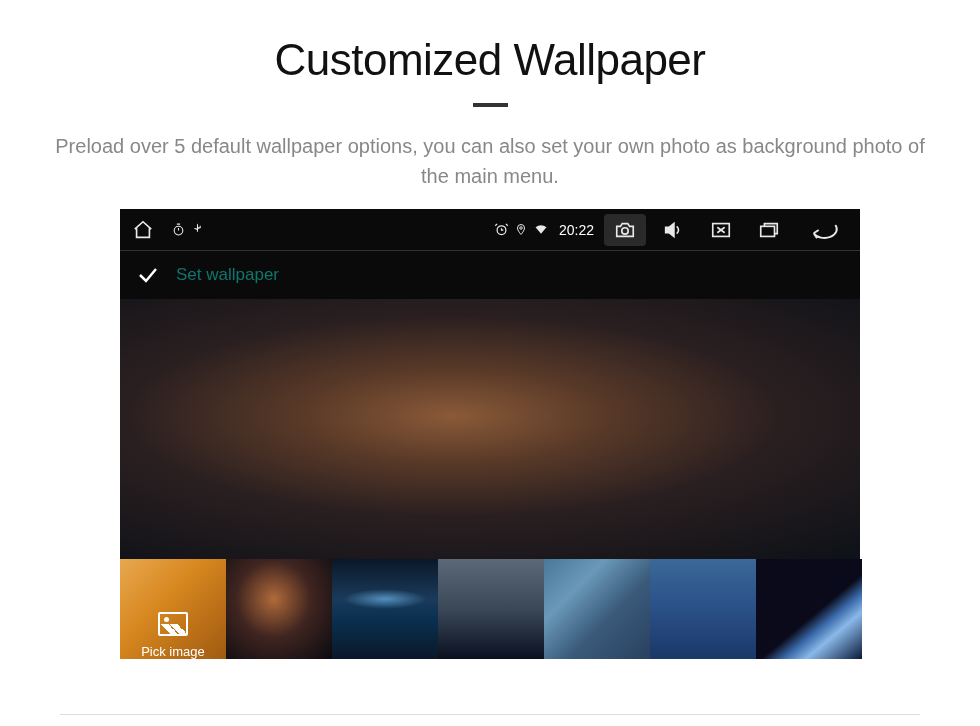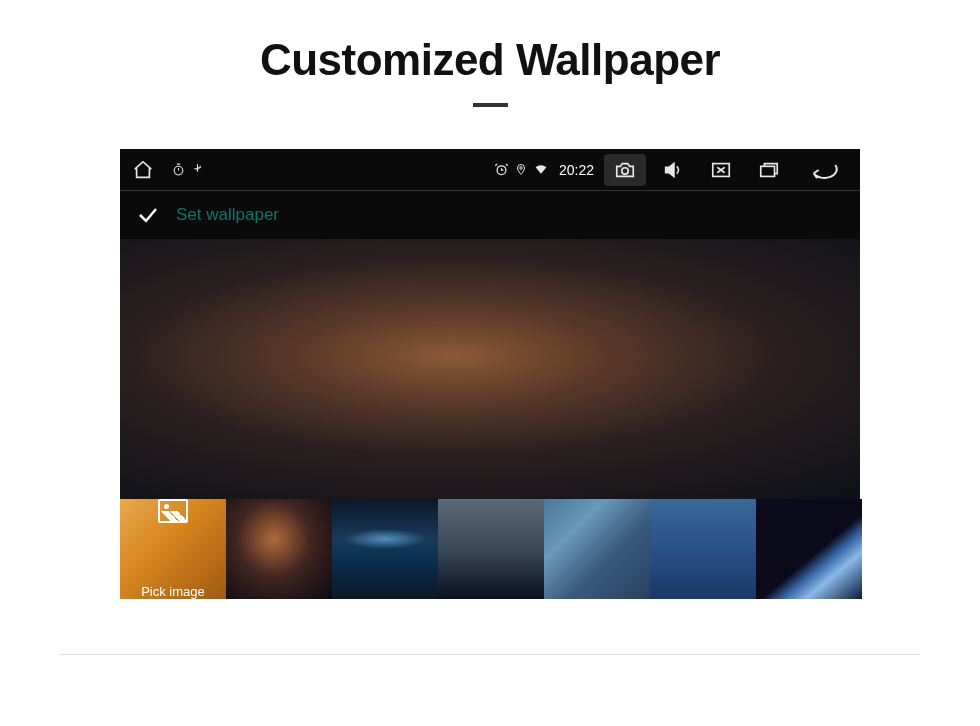--- a/index.html
+++ b/index.html
@@ -13,21 +13,21 @@
     .page {
       width: 100%;
       height: 100%;
       display: flex;
       flex-direction: column;
       align-items: center;
       padding-top: 35px;
     }
     .title {
       font-size: 44px;
-      font-weight: 700;
+      font-weight: 400;
       color: #111;
       text-align: center;
       letter-spacing: -0.5px;
     }
     .divider {
       width: 35px;
       height: 4px;
       background: #333;
       margin: 18px 0 24px;
     }
@@ -89,21 +89,21 @@
       align-items: stretch;
     }
     .thumb {
       width: 106px;
       height: 100px;
       flex-shrink: 0;
       position: relative;
       display: flex;
       flex-direction: column;
       align-items: center;
-      justify-content: space-between;
+      justify-content: flex-end;
     }
     .thumb.pick { background: linear-gradient(135deg, #e8a850 0%, #d88820 40%, #a05a10 100%); }
     .thumb.t1 { background: radial-gradient(ellipse at 45% 40%, #b06a3a 0%, #402520 45%, #0a0a10 100%); }
     .thumb.t2 { background: linear-gradient(180deg, #0a1828 0%, #1a3a5a 40%, #0a3050 60%, #0a1828 100%); position: relative; }
     .thumb.t2::after { content:''; position:absolute; top:30%; left:10%; right:10%; height:20%; background: radial-gradient(ellipse, rgba(120,200,255,0.6), transparent 70%); }
     .thumb.t3 { background: linear-gradient(180deg, #5a6878 0%, #3a4858 50%, #0a1020 100%); }
     .thumb.t4 { background: linear-gradient(135deg, #4a7898 0%, #6a98b8 30%, #3a5a7a 60%, #2a4060 100%); }
     .thumb.t5 { background: linear-gradient(180deg, #3a6898 0%, #2a5088 50%, #1a3868 100%); }
     .thumb.t6 { background: linear-gradient(140deg, #0a0a1a 0%, #0a0a1a 55%, #3a6aaa 65%, #8ab8e8 75%, #0a1a3a 100%); }
     .pick-icon { border: 2px solid #fff; width: 30px; height: 24px; border-radius: 2px; position: relative; margin-bottom: 8px; }
@@ -113,20 +113,21 @@
     .bottom-rule { width: 860px; height: 1px; background: #ddd; margin-top: 55px; }
     svg { display: block; }
     .mini-icons { display: flex; gap: 6px; align-items: center; }
   </style>
 </head>
 <body>
 
 <div class="page">
   <h1 class="title">Customized Wallpaper</h1>
   <div class="divider"></div>
+  <p class="subtitle">Preload over 5 default wallpaper options, you can also set your own photo as background photo of the main menu.</p>
 
   <div class="screenshot">
 
     <div class="status-bar">
       <div class="status-left">
         <span class="status-icon">
           <svg width="22" height="22" viewBox="0 0 24 24" fill="none" stroke="currentColor" stroke-width="1.8">
               <path d="M3 11 L12 3 L21 11 M5 10 V20 H19 V10"></path>
             </svg>
         </span>

